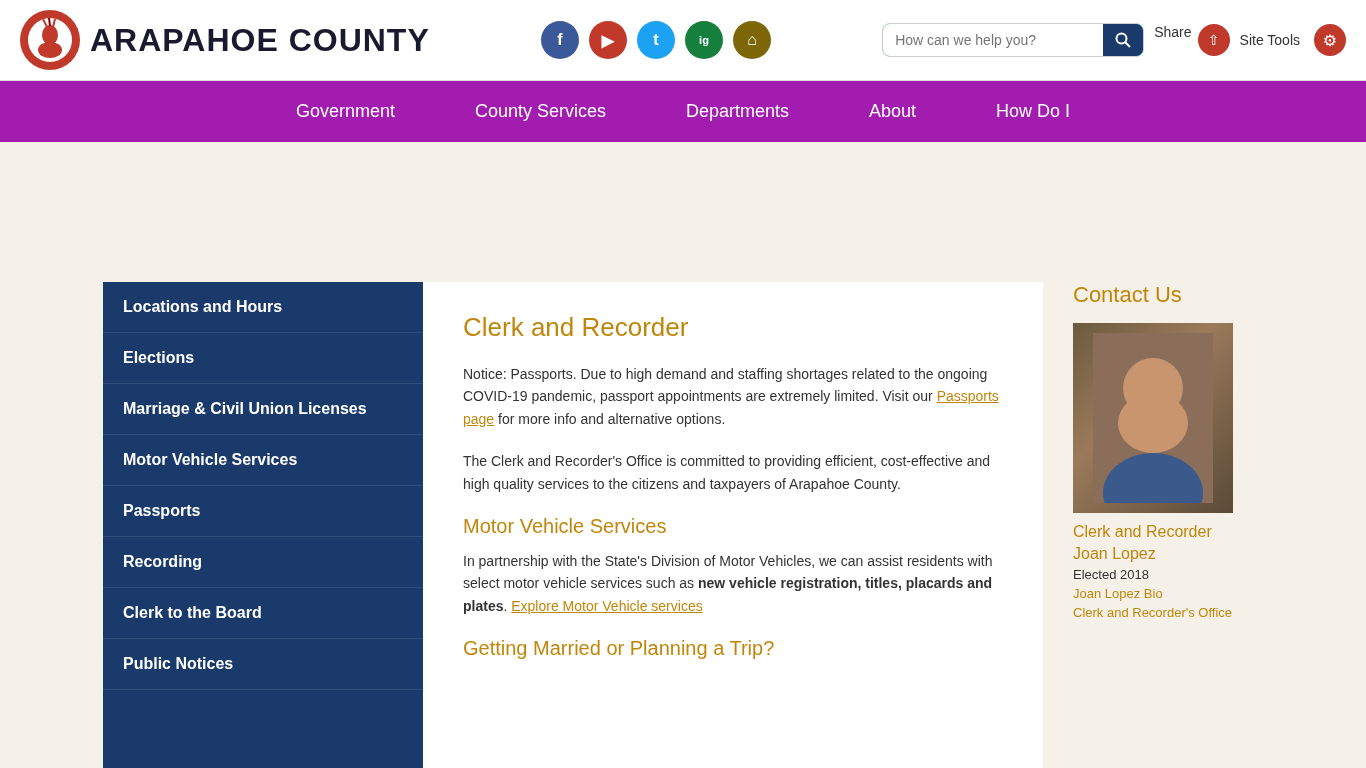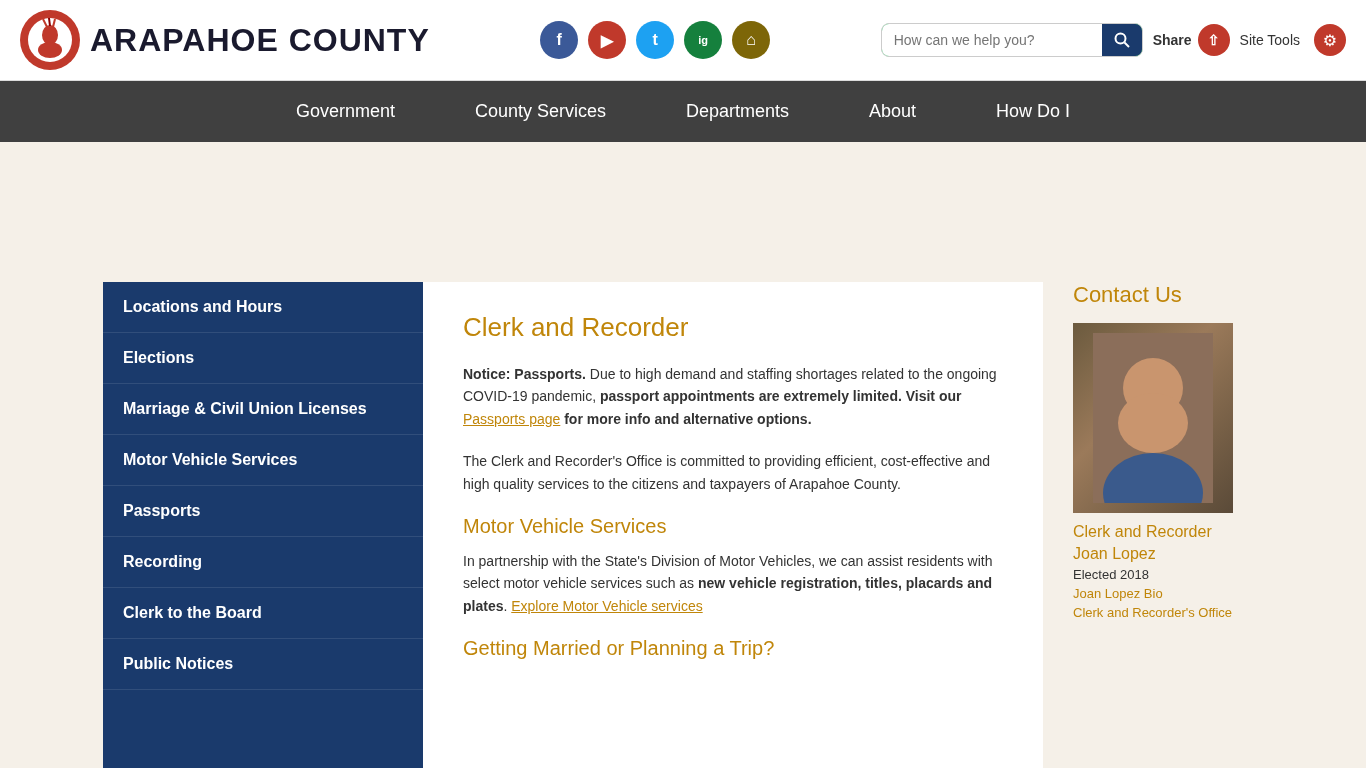--- a/index.html
+++ b/index.html
@@ -15,47 +15,47 @@
     .social-icon { width: 38px; height: 38px; border-radius: 50%; display: flex; align-items: center; justify-content: center; color: #fff; font-size: 16px; font-weight: bold; cursor: pointer; }
     .social-fb { background: #3b5998; }
     .social-yt { background: #c0392b; }
     .social-tw { background: #1da1f2; }
     .social-ig { background: #15803d; }
     .social-home { background: #7d6608; }
     .header-right { display: flex; align-items: center; gap: 10px; }
     .search-box { display: flex; align-items: center; border: 1px solid #ccc; border-radius: 8px; overflow: hidden; background: #22c55e; }
     .search-box input { border: none; outline: none; padding: 8px 12px; font-size: 14px; width: 220px; color: #666; }
     .search-btn { background: #1a3a6c; border: none; padding: 8px 12px; cursor: pointer; color: #fff; display: flex; align-items: center; }
-    .share-btn { display: flex; align-items: center; gap: 6px; background: none; border: none; cursor: pointer; font-size: 14px; color: #333; font-weight: bold; }
+    .share-btn { display: flex; gap: 6px; background: none; border: none; cursor: pointer; font-size: 14px; color: #333; }
     .share-icon { width: 32px; height: 32px; border-radius: 50%; background: #c0392b; display: flex; align-items: center; justify-content: center; color: #fff; font-size: 14px; }
     .tools-btn { display: flex; align-items: center; gap: 14px; background: none; border: none; cursor: pointer; font-size: 14px; color: #333; justify-content: center; }
     .tools-icon { width: 32px; height: 32px; border-radius: 50%; background: #c0392b; display: flex; align-items: center; justify-content: center; color: #fff; font-size: 16px; }
 
     
-    .nav { background: #404040; padding: 0; display: flex; justify-content: center; }
+    .nav { background: #a21caf; padding: 0; display: flex; justify-content: center; }
     .nav-item { color: #fff; padding: 20px 40px; font-size: 18px; font-weight: 500; cursor: pointer; text-decoration: none; display: block; }
 
     
     .hero { background: #f5f0e8; height: 120px; }
 
     
     .main-content { display: flex; max-width: 1200px; margin: 0 auto; padding: 20px; gap: 0; }
 
     
     .sidebar { width: 320px; background: #1a3a6c; flex-shrink: 0; }
     .sidebar-item { padding: 16px 20px; color: #fff; cursor: pointer; border-bottom: 1px solid rgba(255,255,255,0.1); font-size: 16px; font-weight: bold; }
 
     
     .content { flex: 1; background: #fff; padding: 30px 40px; min-height: 500px; border-left: none; }
     .breadcrumb { font-size: 13px; color: #666; margin-bottom: 20px; }
     .breadcrumb a { color: #c0860a; text-decoration: none; }
     .breadcrumb span { color: #666; }
     .page-title { font-size: 26px; color: #c0860a; margin-bottom: 20px; font-weight: normal; }
     .notice-box { margin-bottom: 20px; font-size: 14px; line-height: 1.6; color: #333; }
-    .notice-box strong { font-weight: bold; }
+    .notice-box strong { font-weight: normal; }
     .notice-box a { color: #c0860a; }
     .content-text { font-size: 14px; line-height: 1.6; color: #333; margin-bottom: 20px; }
     .section-title { font-size: 20px; color: #c0860a; margin-bottom: 12px; font-weight: normal; }
     .content-text a { color: #c0860a; }
 
     
     .right-sidebar { width: 220px; flex-shrink: 0; padding: 0 0 0 30px; }
     .contact-title { font-size: 22px; color: #c0860a; margin-bottom: 15px; font-weight: normal; }
     .contact-photo { width: 160px; height: 190px; background: #8b7355; overflow: hidden; margin-bottom: 10px; }
     .contact-photo-inner { width: 100%; height: 100%; background: linear-gradient(135deg, #6b5a3e 0%, #9b7a5a 40%, #7a6248 70%, #5a4a38 100%); display: flex; align-items: center; justify-content: center; }

